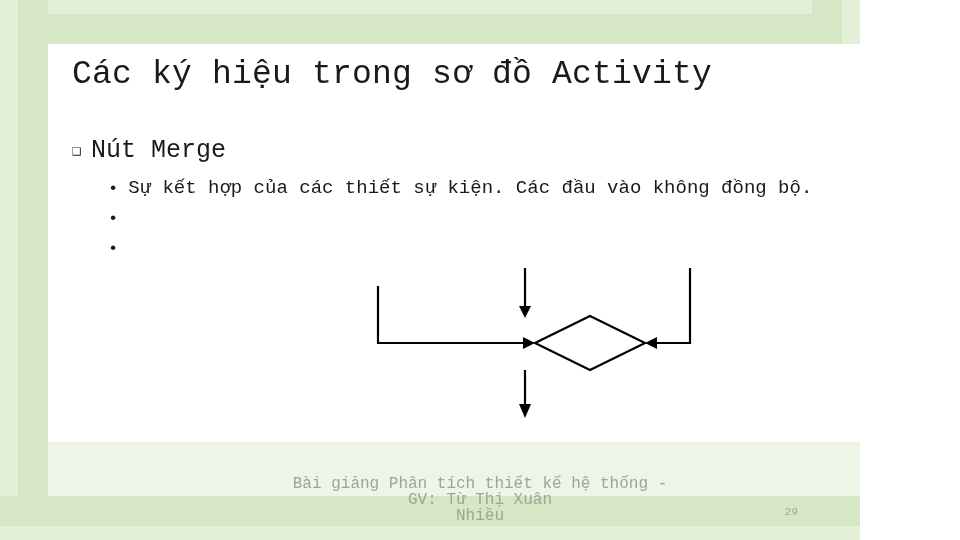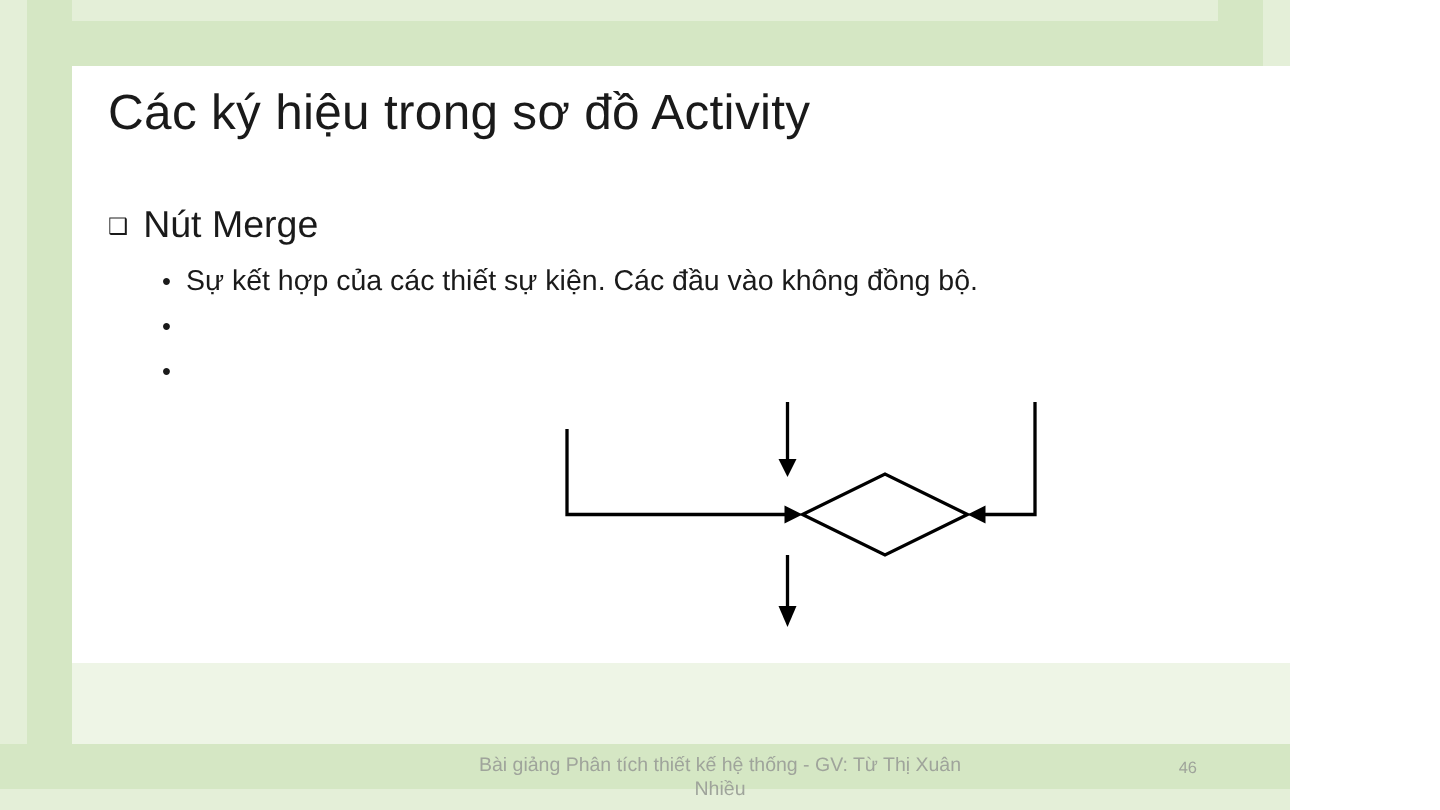--- a/index.html
+++ b/index.html
@@ -12,20 +12,21 @@
     background: #ffffff;
     font-family: "Liberation Sans", sans-serif;
     overflow: hidden;
   }
   .slide {
     position: relative;
     width: 860px;
     height: 540px;
     background: #ffffff;
     overflow: hidden;
+    font-family: Liberation Mono, monospace;
   }
 
   
   .band {
     position: absolute;
     background: #d7e8c8;
   }
   .band-top-outer {
     left: 0; top: 0; width: 960px; height: 14px;
     background: #e4efd8;
@@ -135,24 +136,24 @@
     left: 340px;
     top: 258px;
     width: 400px;
     height: 180px;
   }
 
   
   .footer-text {
     position: absolute;
     left: 280px;
-    bottom: 6px;
+    bottom: 16px;
     width: 400px;
     text-align: center;
-    font-size: 13px;
+    font-size: 16px;
     color: #9fa49b;
     line-height: 16px;
   }
   .page-number {
     position: absolute;
     right: 62px;
     bottom: 22px;
     font-size: 11px;
     color: #9fa49b;
   }
@@ -211,15 +212,15 @@
       <path d="M 185 112 L 185 152" fill="none" stroke="#000000" stroke-width="2.2"></path>
       <polygon points="185,160 179,146 191,146" fill="#000000"></polygon>
     </svg>
   </div>
 
   <div class="footer-text">
     <div>Bài giảng Phân tích thiết kế hệ thống - GV: Từ Thị Xuân</div>
     <div>Nhiều</div>
   </div>
 
-  <div class="page-number">46</div>
+  <div class="page-number">29</div>
 
 </div>
 
 </body></html>

